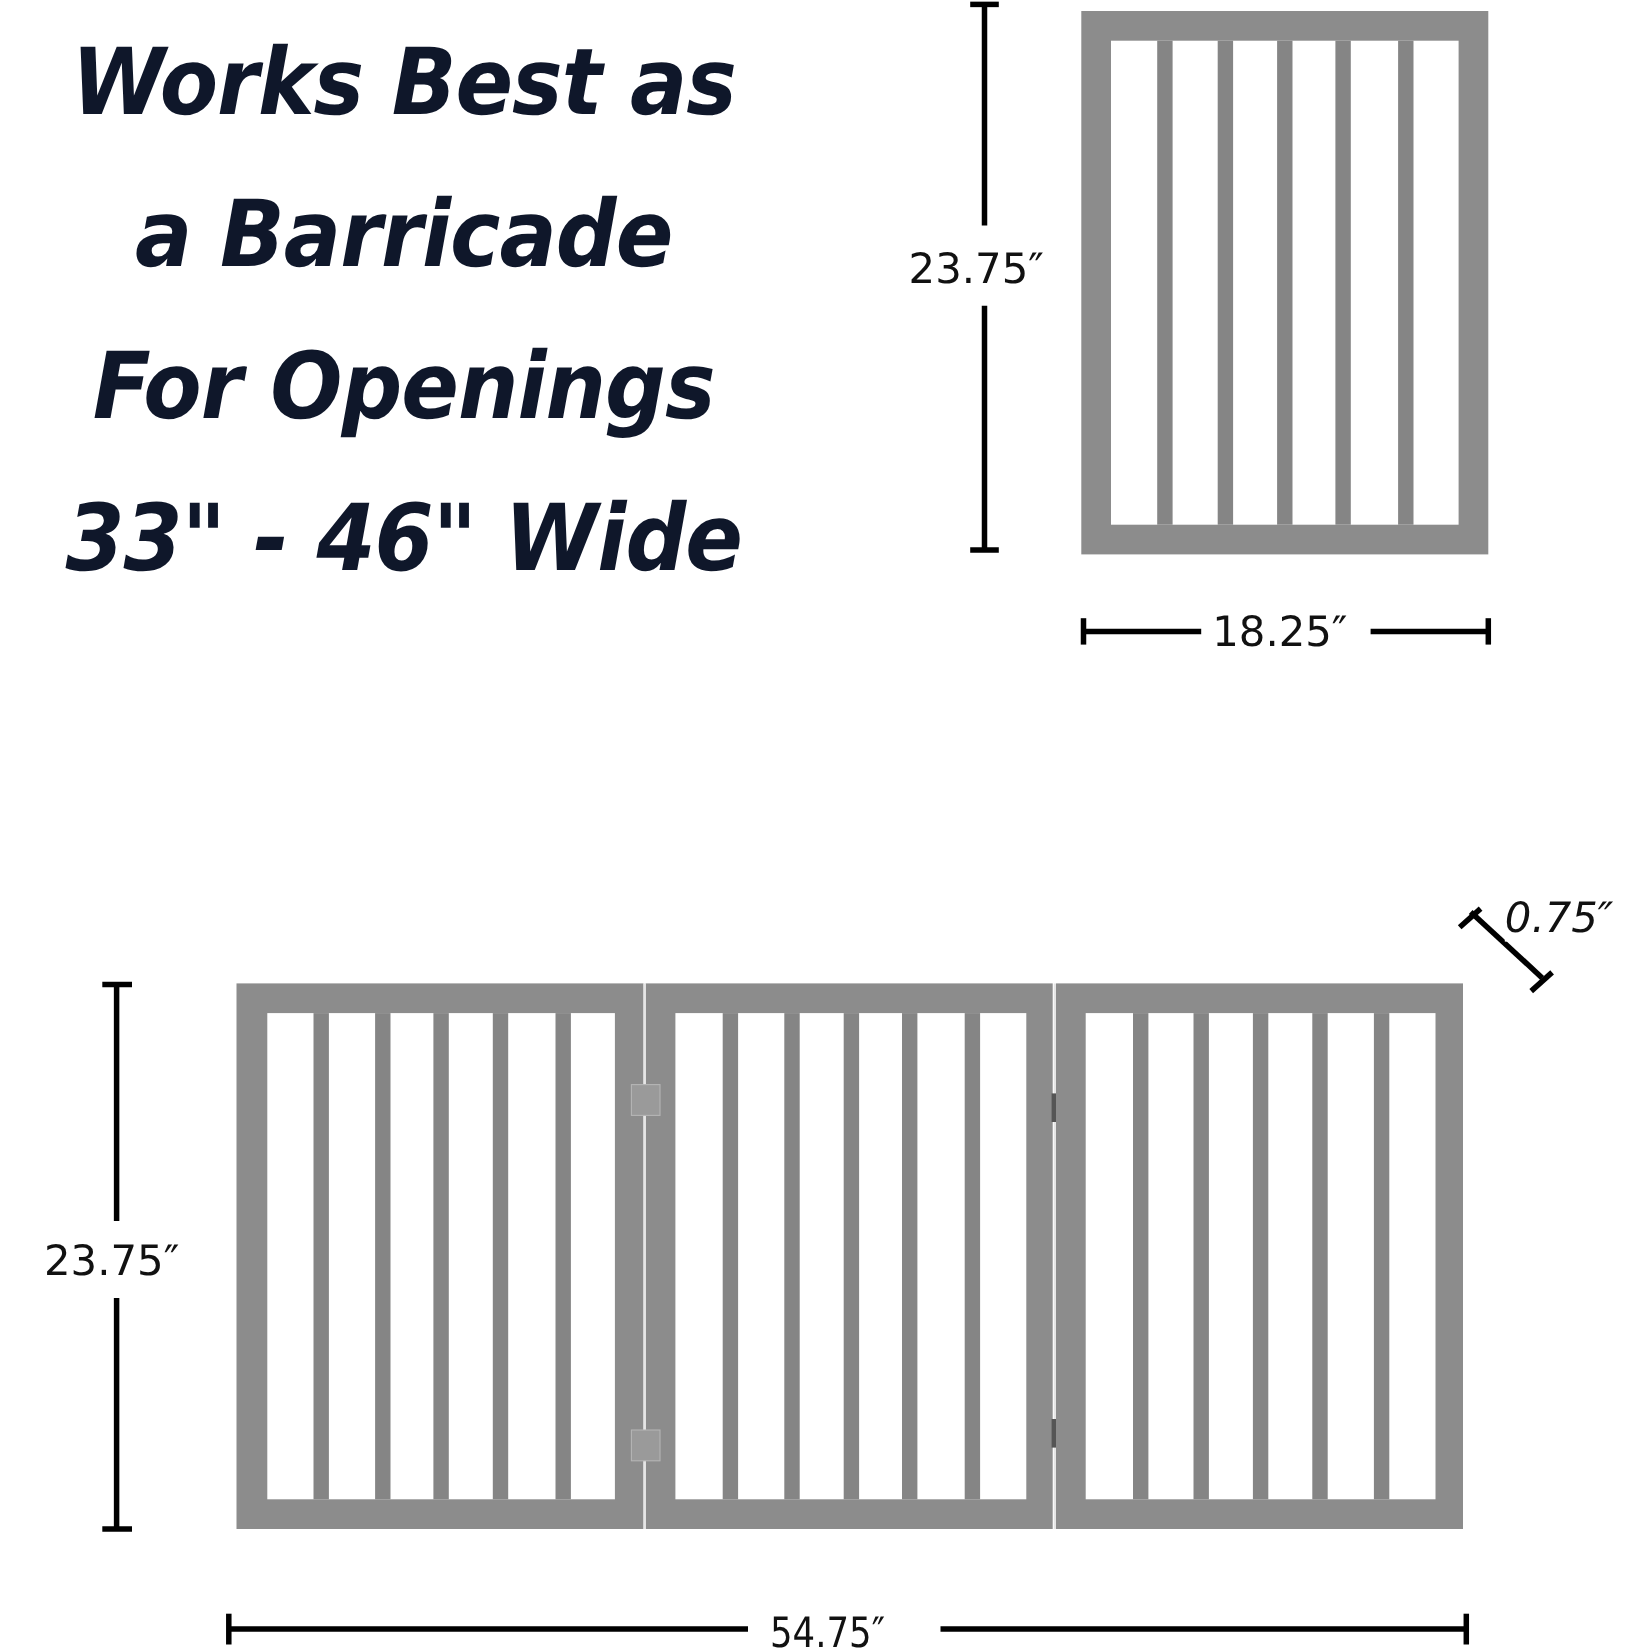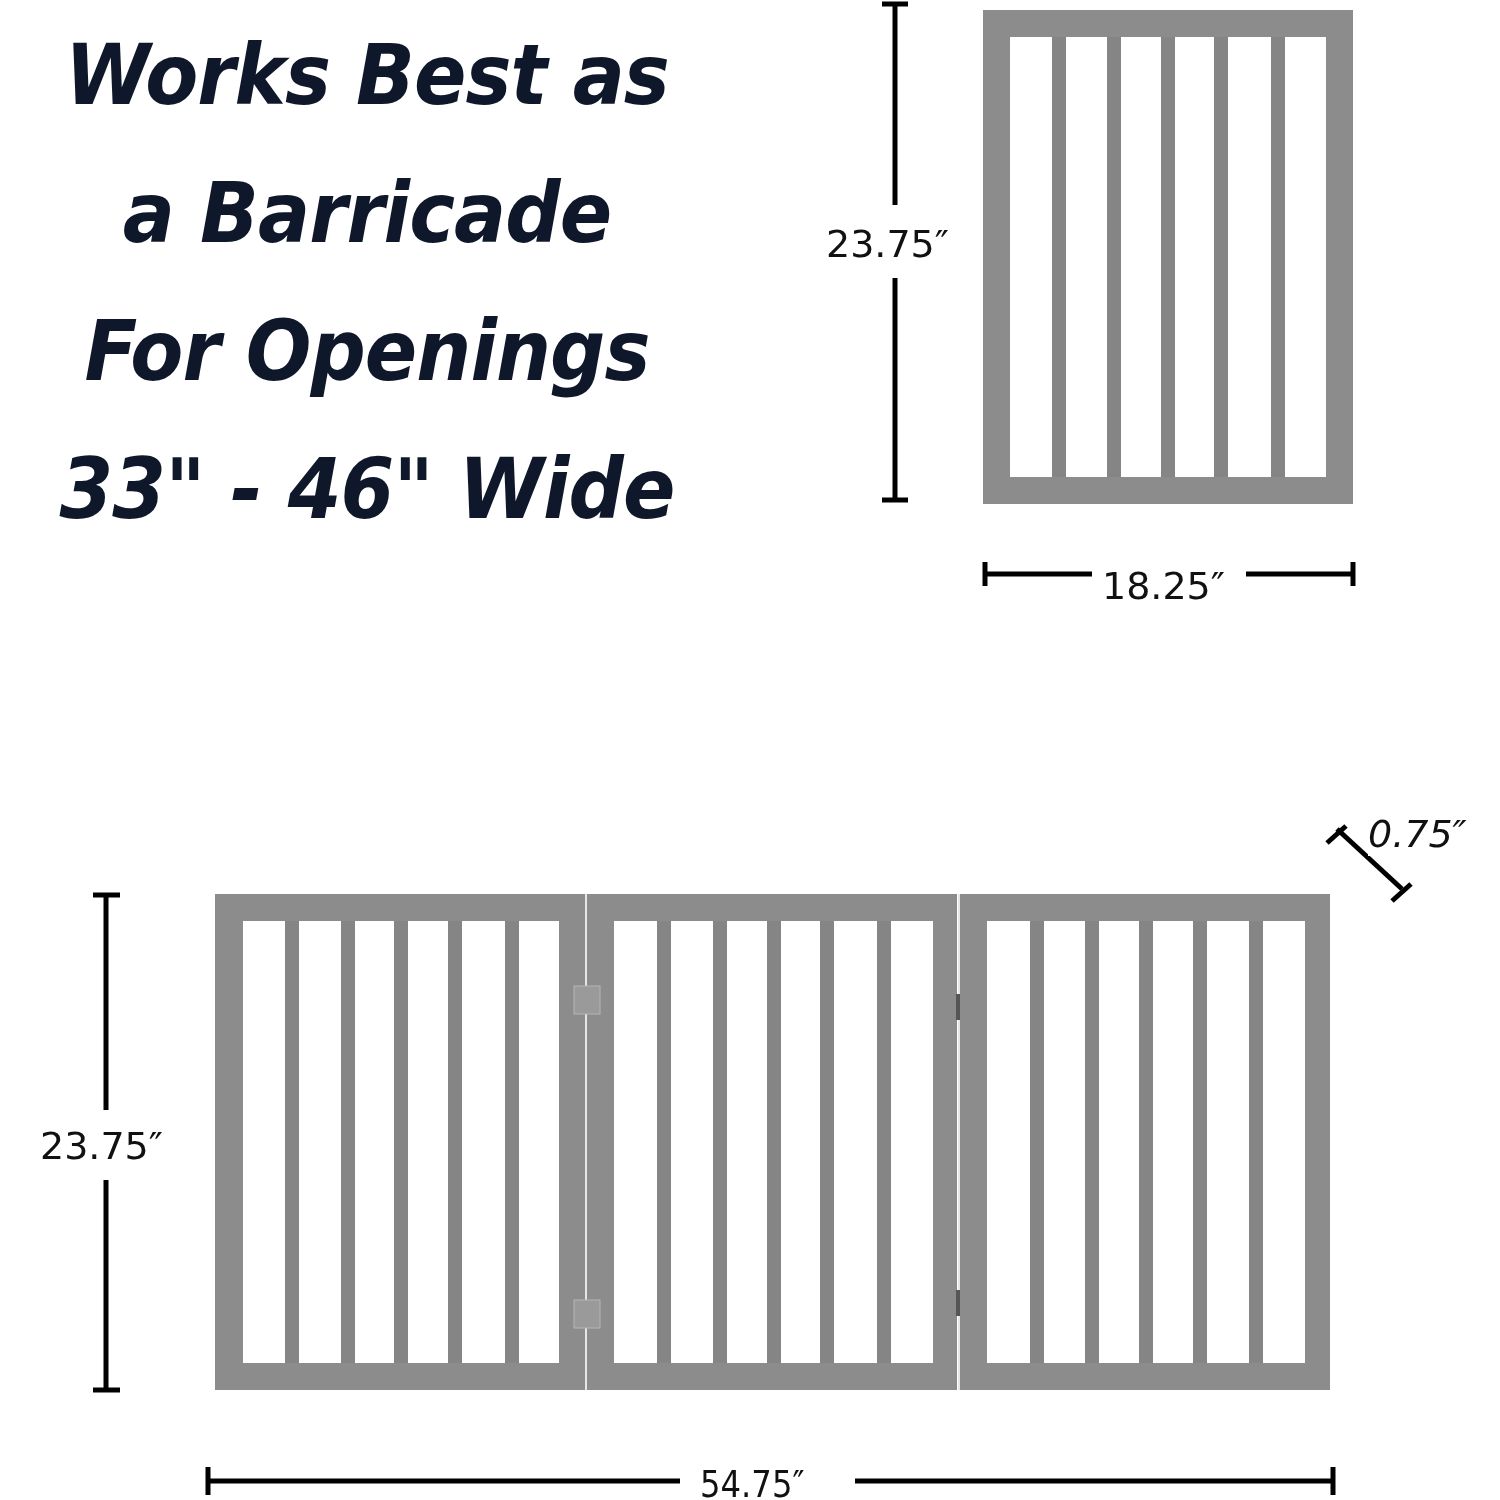--- a/index.html
+++ b/index.html
@@ -108,16 +108,16 @@
   </g>
 
   <g stroke="#000" stroke-width="5">
     <line x1="1337" y1="829" x2="1402" y2="889"></line>
     <line x1="1327" y1="843" x2="1346" y2="826"></line>
     <line x1="1392" y1="901" x2="1411" y2="884"></line>
   </g>
 </svg>
 
 <div class="dim-label" style="left:826px; top:222px;">23.75″</div>
-<div class="dim-label" style="left:1102px; top:564px;">18.25″</div>
+<div class="dim-label" style="left:1102px; top:552px;">18.25″</div>
 <div class="dim-label" style="left:40px; top:1124px;">23.75″</div>
 <div class="dim-label" style="left:700px; top:1462px; transform:scaleX(0.85); transform-origin:left;">54.75″</div>
 <div class="dim-label" style="left:1368px; top:812px;font-style:italic;">0.75″</div>
 
 </body></html>

